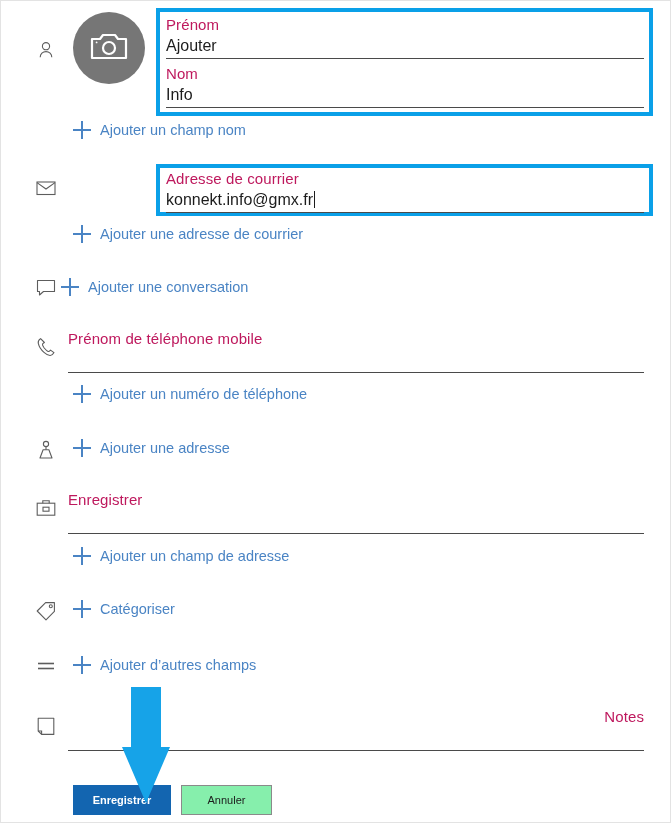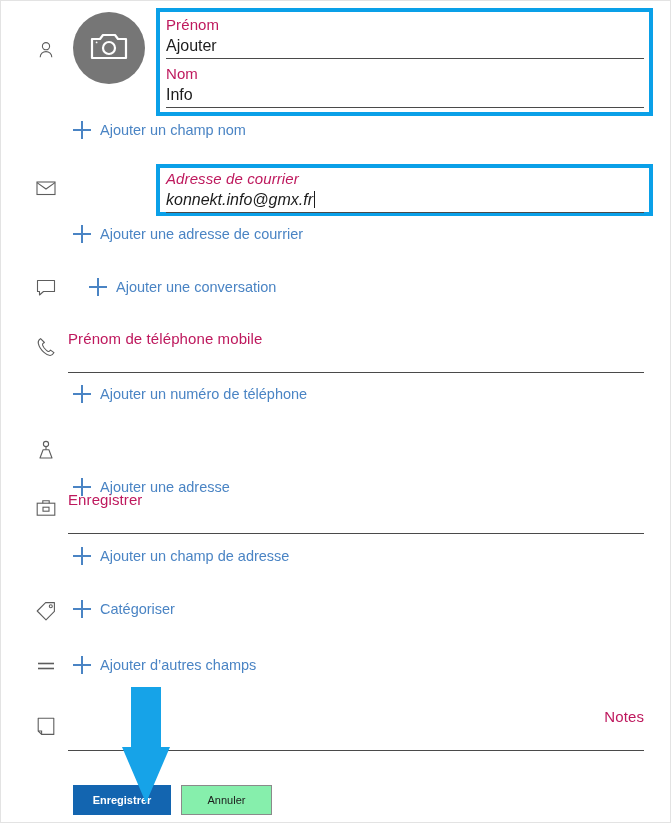--- a/index.html
+++ b/index.html
@@ -202,38 +202,38 @@
 
   <div class="gutter-icon" style="top:175px;">
     <svg width="20" height="16" viewBox="0 0 20 16" fill="none" stroke="#5d5d5d" stroke-width="1.1">
       <rect x="1" y="2" width="18" height="12.5"></rect>
       <path d="M1 2.6l9 6.4 9-6.4"></path>
     </svg>
   </div>
 
   <div class="hl" style="left:155px; top:163px; width:497px; height:52px;"></div>
 
-  <div class="field" style="left:165px; top:170px; width:478px;font-style:italic;">
+  <div class="field" style="left:165px; top:170px; width:478px;">
     <div class="field-label">Adresse de courrier</div>
     <div class="field-value"><span>konnekt.info@gmx.fr</span><span class="caret"></span></div>
     <div class="field-rule"></div>
   </div>
 
   <div class="addlink" style="left:72px; top:224px;">
     <span class="plus"></span>
     <span>Ajouter une adresse de courrier</span>
   </div>
 
   <div class="gutter-icon" style="top:275px;">
     <svg width="20" height="18" viewBox="0 0 20 18" fill="none" stroke="#5d5d5d" stroke-width="1.1">
       <path d="M1.5 1.5h17v11h-11l-4 3.5v-3.5h-2z" stroke-linejoin="round"></path>
     </svg>
   </div>
 
-  <div class="addlink" style="left:88px; top:277px;">
+  <div class="addlink" style="left:60px; top:277px;">
     <span class="plus"></span>
     <span>Ajouter une conversation</span>
   </div>
 
   <div class="gutter-icon" style="top:334px;">
     <svg width="20" height="20" viewBox="0 0 20 20" fill="none" stroke="#5d5d5d" stroke-width="1.1">
       <path d="M4.6 1.6c-1.6 1-2.8 2.6-2.3 4.8.7 3.2 3 6.6 5.7 9 2.1 1.9 4.3 3.2 6.2 3.1 1.6-.1 3-1.4 3.8-2.9l-3.5-2.5c-.9 1-1.6 1.6-2.4 1.3-1-.4-2.6-1.8-3.9-3.4C7 9.4 6.3 8 6.5 7.2c.2-.7.9-1.2 1.9-1.7z" stroke-linejoin="round"></path>
     </svg>
   </div>
 
@@ -249,21 +249,21 @@
   </div>
 
   <div class="gutter-icon" style="top:437px;">
     <svg width="18" height="20" viewBox="0 0 18 20" fill="none" stroke="#5d5d5d" stroke-width="1.1">
       <circle cx="9" cy="4" r="2.6"></circle>
       <path d="M9 6.6v3.2"></path>
       <path d="M6.1 9.8h5.8l3.1 8.2H3z" stroke-linejoin="round"></path>
     </svg>
   </div>
 
-  <div class="addlink" style="left:72px; top:438px;margin-top:39px;">
+  <div class="addlink" style="left:72px; top:438px;">
     <span class="plus"></span>
     <span>Ajouter une adresse</span>
   </div>
 
   <div class="gutter-icon" style="top:495px;">
     <svg width="20" height="18" viewBox="0 0 20 18" fill="none" stroke="#5d5d5d" stroke-width="1.1">
       <rect x="1.2" y="4.2" width="17.6" height="12"></rect>
       <path d="M6.8 4.2V1.8h6.4v2.4"></path>
       <rect x="7" y="8.2" width="6" height="4"></rect>
     </svg>

